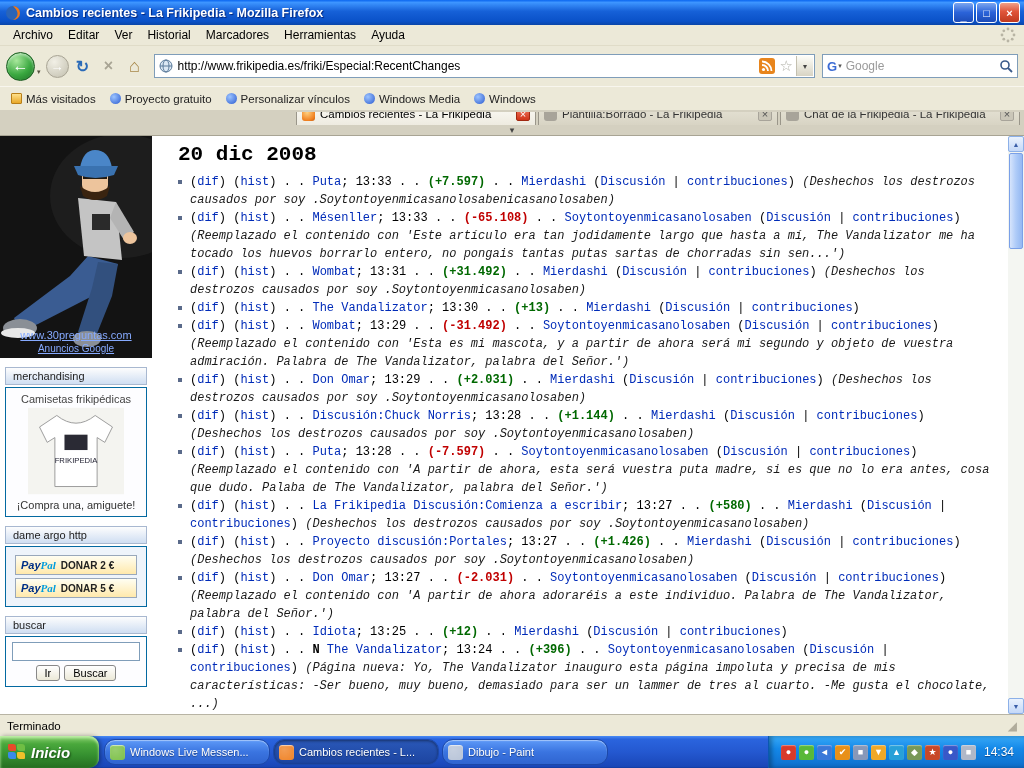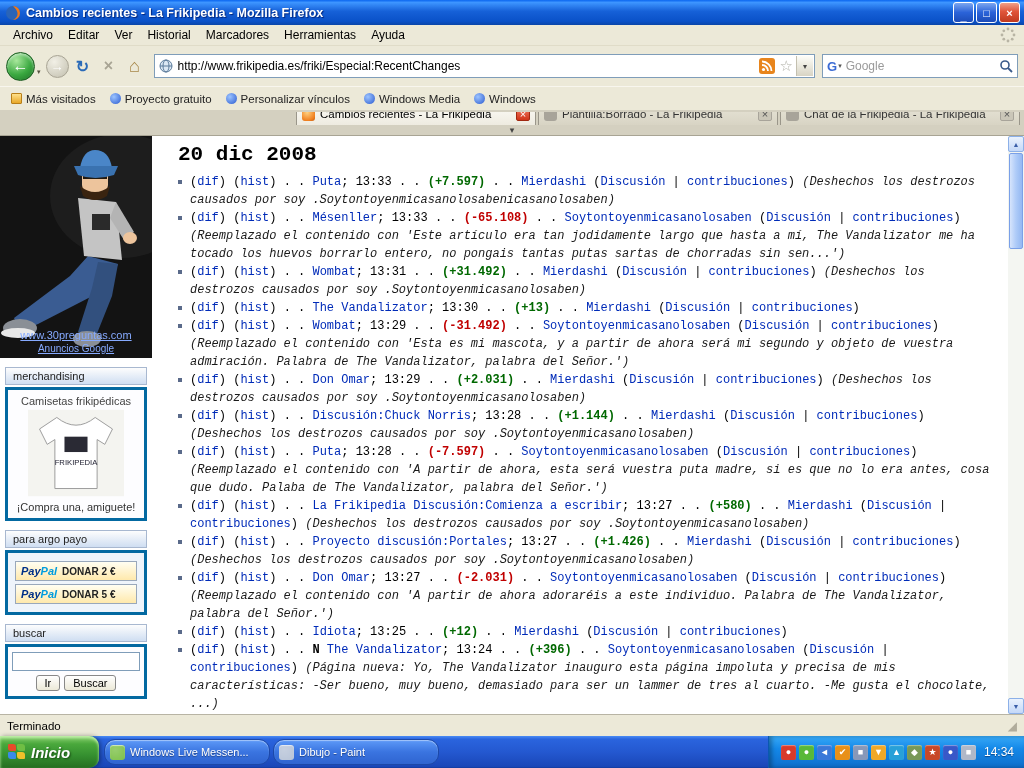--- a/index.html
+++ b/index.html
@@ -66,30 +66,30 @@
   .tab-alldrop{align-self:center;font-size:9px;color:#444;padding:0 7px;}
 
   
   .viewport{height:578px;background:#fff;display:flex;overflow:hidden;}
   .sidebar{width:152px;flex:none;overflow:hidden;background:#fff;}
   .ad{width:152px;height:222px;background:#131313;position:relative;}
   .ad-links{position:absolute;bottom:3px;width:100%;text-align:center;line-height:1.25;}
   .ad-link1{color:#86aaff;font-size:11px;text-decoration:underline;display:block;}
   .ad-link2{color:#86aaff;font-size:10px;text-decoration:underline;display:block;}
   .portlet-h{margin:9px 5px 0 5px;padding:2px 7px;font-size:11px;color:#222;background:linear-gradient(#fdfdfd,#cfdef2);border:1px solid #a8b8d0;}
-  .portlet-b{margin:2px 5px 0 5px;border:3px solid #0369a1;background:#fdfdff;padding:5px 3px;font-size:11px;text-align:center;color:#333;}
+  .portlet-b{margin:2px 5px 0 5px;border:1px solid #0369a1;background:#fdfdff;padding:5px 3px;font-size:11px;text-align:center;color:#333;}
   .merch-title{color:#444;margin-bottom:2px;}
   .tshirt{width:108px;margin:0 auto;}
   .merch-cap{margin-top:2px;}
   .donate{background:#eef4fb;}
   .pp-btn{display:flex;align-items:center;justify-content:flex-start;gap:5px;border:1px solid #99a8bb;background:linear-gradient(#fffef2,#ffe9ac);padding:3px 5px;margin:3px auto;width:122px;}
   .pp-logo{font-size:11px;font-weight:bold;}
   .pp-logo i{font-style:italic;}
   .pp-pay{color:#003087;}
-  .pp-pal{color:#009cde;}
+  .pp-pal{color:#009cde;font-family:Liberation Serif, serif;}
   .pp-label{font-size:10px;font-weight:bold;color:#222;}
   .wiki-search{width:128px;height:19px;border:1px solid #7f9db9;font-size:11px;padding:0 3px;}
   .buscar-btns{margin-top:4px;display:flex;justify-content:center;gap:4px;}
   .xp-btn{font-size:11px;font-family:"Liberation Sans",sans-serif;padding:1px 8px;background:linear-gradient(#fff,#ece9d8);border:1px solid #888;border-radius:3px;color:#000;}
 
   .main{flex:1;padding:5px 12px 0 26px;overflow:hidden;font-family:"Liberation Mono","DejaVu Sans Mono",monospace;}
   .date-heading{font-size:21px;font-weight:bold;color:#000;margin:2px 0 7px 0;}
   .changes{list-style:none;font-size:12px;line-height:18px;color:#000;}
   .entry{padding-left:12px;position:relative;}
   .entry::before{content:'';position:absolute;left:0;top:7px;width:4px;height:4px;background:#5a6a8a;}
@@ -305,21 +305,21 @@
         <svg width="96" height="88" viewBox="0 0 100 90">
           <rect width="100" height="90" fill="#f4f4f0"></rect>
           <path d="M30 8 L12 20 L20 36 L28 31 L28 82 L72 82 L72 31 L80 36 L88 20 L70 8 Q60 16 50 16 Q40 16 30 8 Z" fill="#ffffff" stroke="#9a9a9a"></path>
           <rect x="38" y="28" width="24" height="16" fill="#2a2a34"></rect>
           <text x="50" y="58" font-size="8" text-anchor="middle" fill="#223" font-family="Liberation Sans, sans-serif">FRIKIPEDIA</text>
         </svg>
       </div>
       <div class="merch-cap">¡Compra una, amiguete!</div>
     </div>
 
-    <div class="portlet-h">para argo payo</div>
+    <div class="portlet-h">dame argo http</div>
     <div class="portlet-b donate">
       <div class="pp-btn">
         <span class="pp-logo"><i class="pp-pay">Pay</i><i class="pp-pal">Pal</i></span>
         <span class="pp-label">DONAR 2 €</span>
       </div>
       <div class="pp-btn">
         <span class="pp-logo"><i class="pp-pay">Pay</i><i class="pp-pal">Pal</i></span>
         <span class="pp-label">DONAR 5 €</span>
       </div>
     </div>
@@ -375,20 +375,24 @@
         <i class="f3"></i>
         <i class="f4"></i>
       </span>
     <span class="start-label">Inicio</span>
   </div>
   <div class="taskitems">
       <div class="task-btn">
         <span class="task-ico" style="background: radial-gradient(circle at 35% 30%, rgba(255, 255, 255, 0.2), transparent), rgb(126, 193, 74);"></span>
         <span class="task-label">Windows Live Messen...</span>
       </div>
+      <div class="task-btn task-active">
+        <span class="task-ico" style="background: radial-gradient(circle at 35% 30%, rgba(255, 255, 255, 0.2), transparent), rgb(240, 132, 40);"></span>
+        <span class="task-label">Cambios recientes - L...</span>
+      </div>
       <div class="task-btn">
         <span class="task-ico" style="background: radial-gradient(circle at 35% 30%, rgba(255, 255, 255, 0.2), transparent), rgb(184, 196, 216);"></span>
         <span class="task-label">Dibujo - Paint</span>
       </div>
     </div>
   <div class="tray">
     <span class="tray-icons">
         <span class="tray-ico" style="background: rgb(216, 58, 42);">●</span>
         <span class="tray-ico" style="background: rgb(88, 184, 56);">●</span>
         <span class="tray-ico" style="background: rgb(58, 120, 216);">◄</span>

